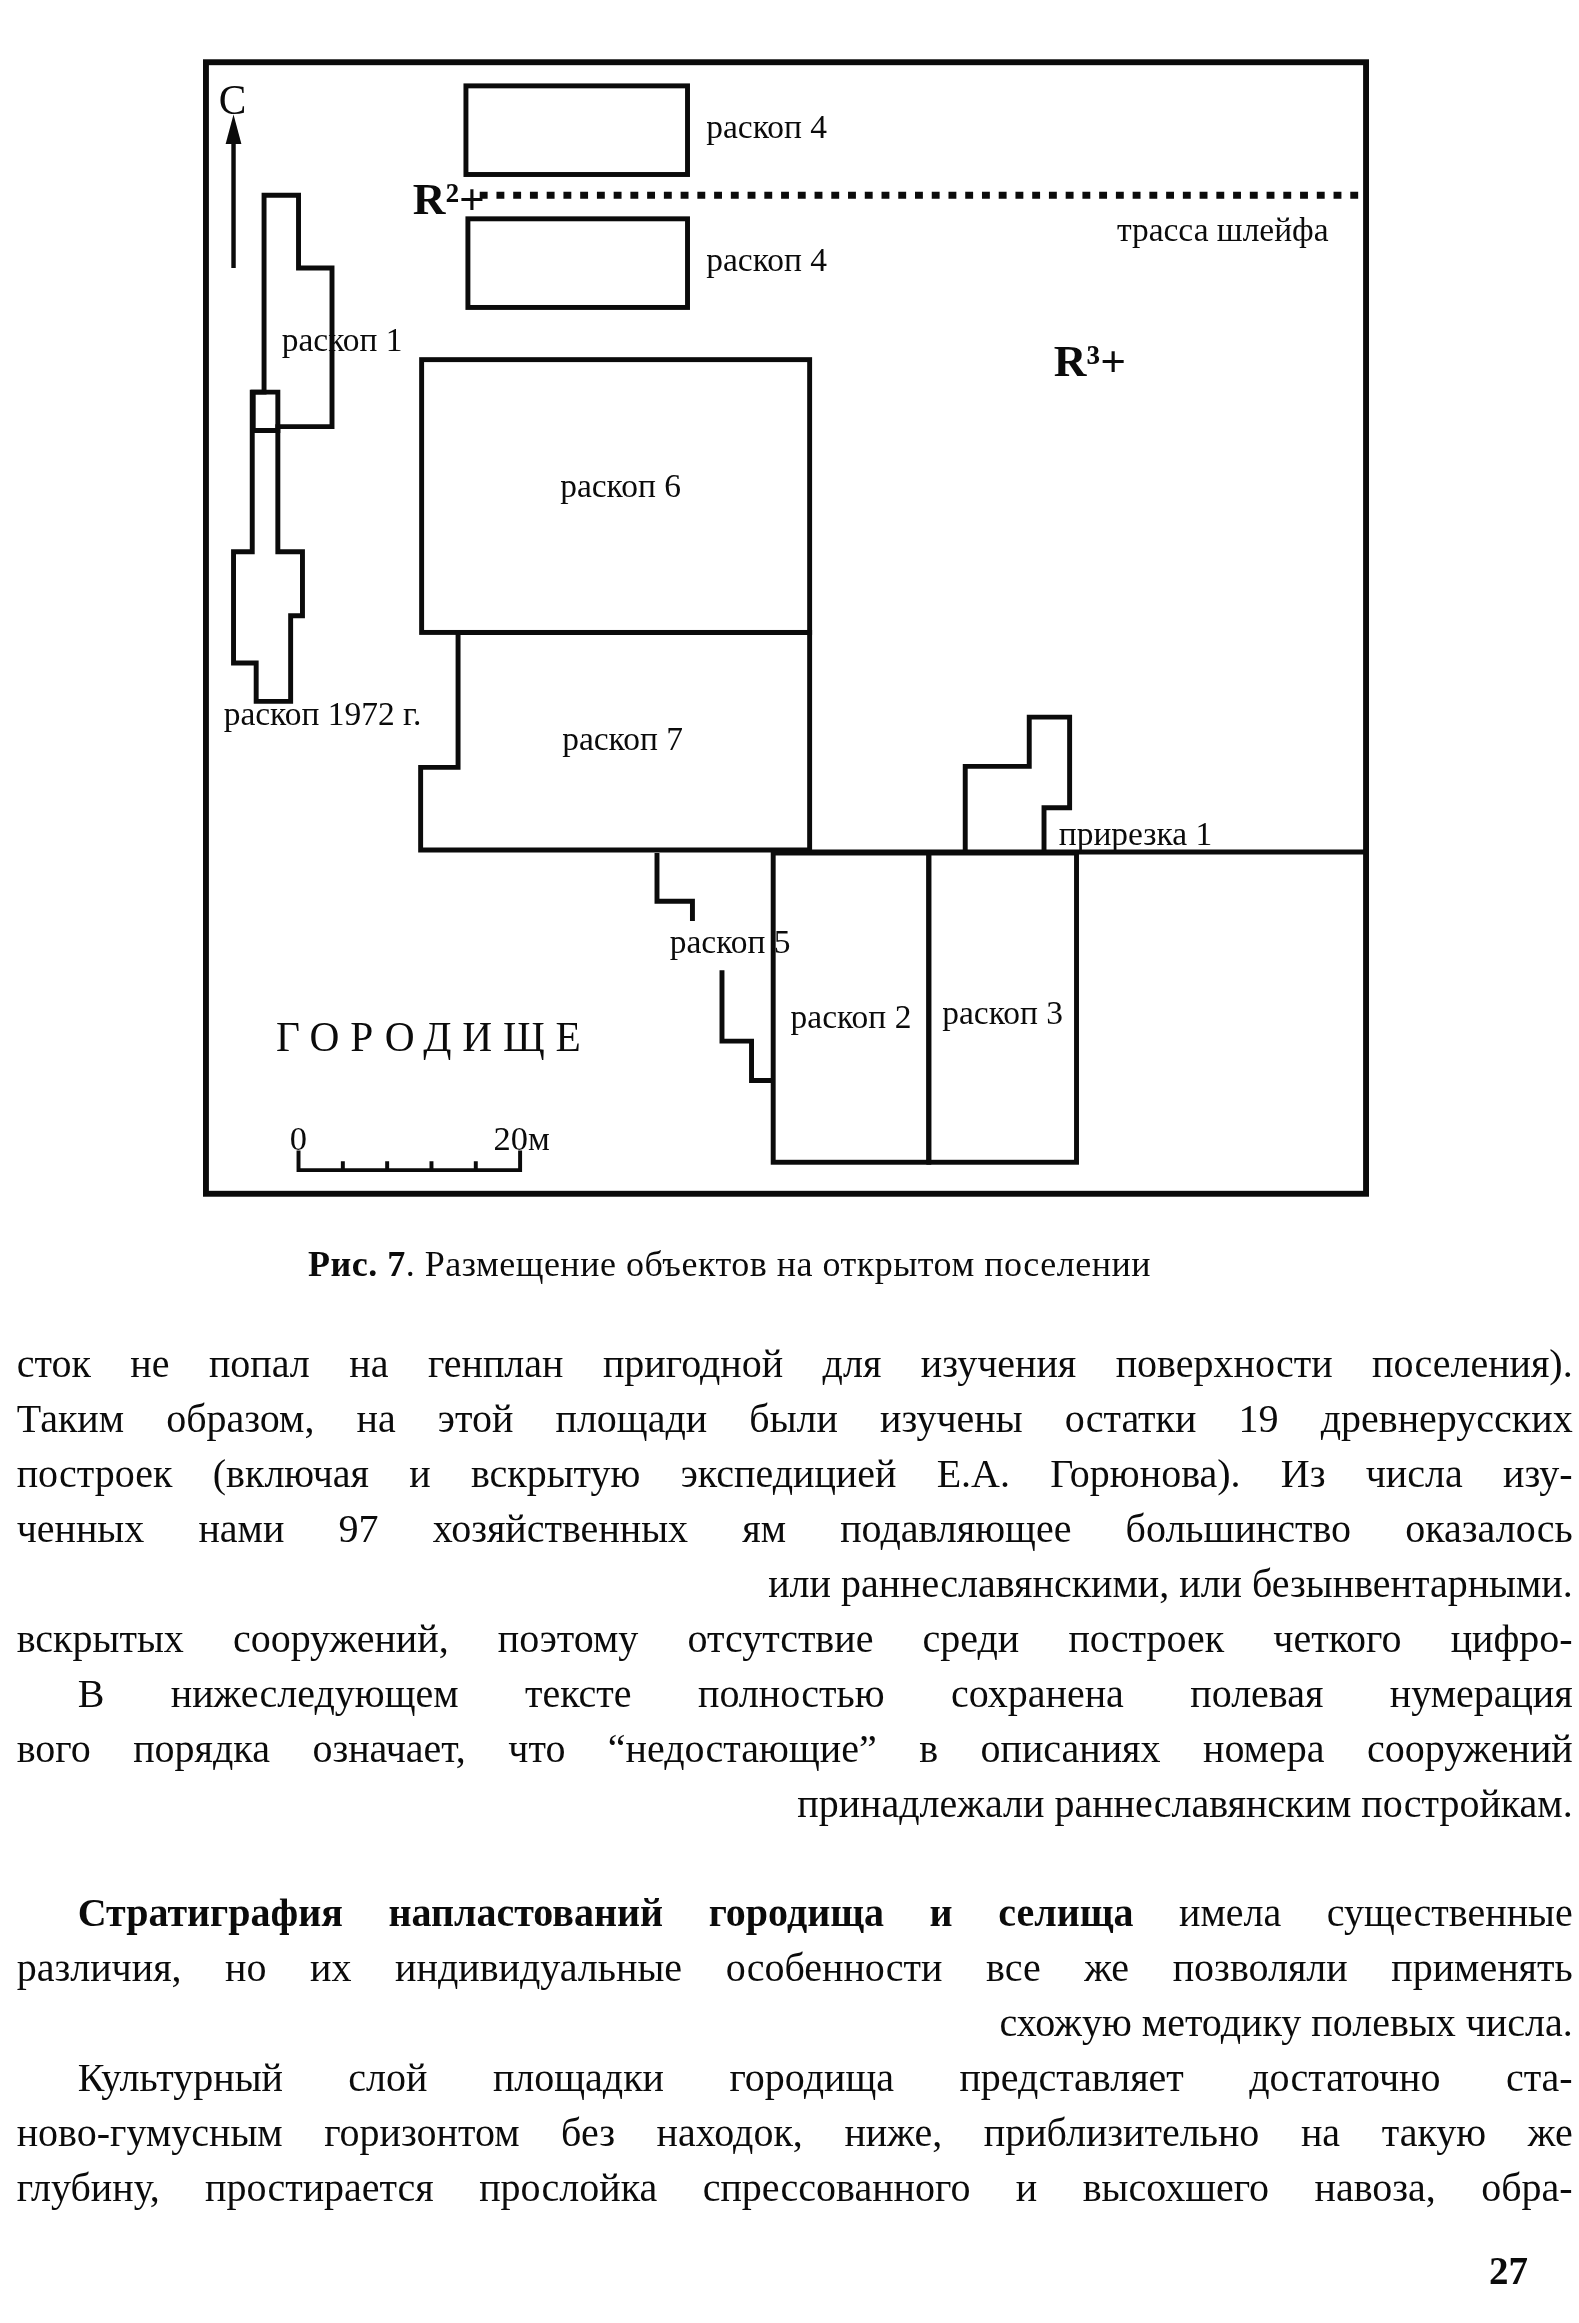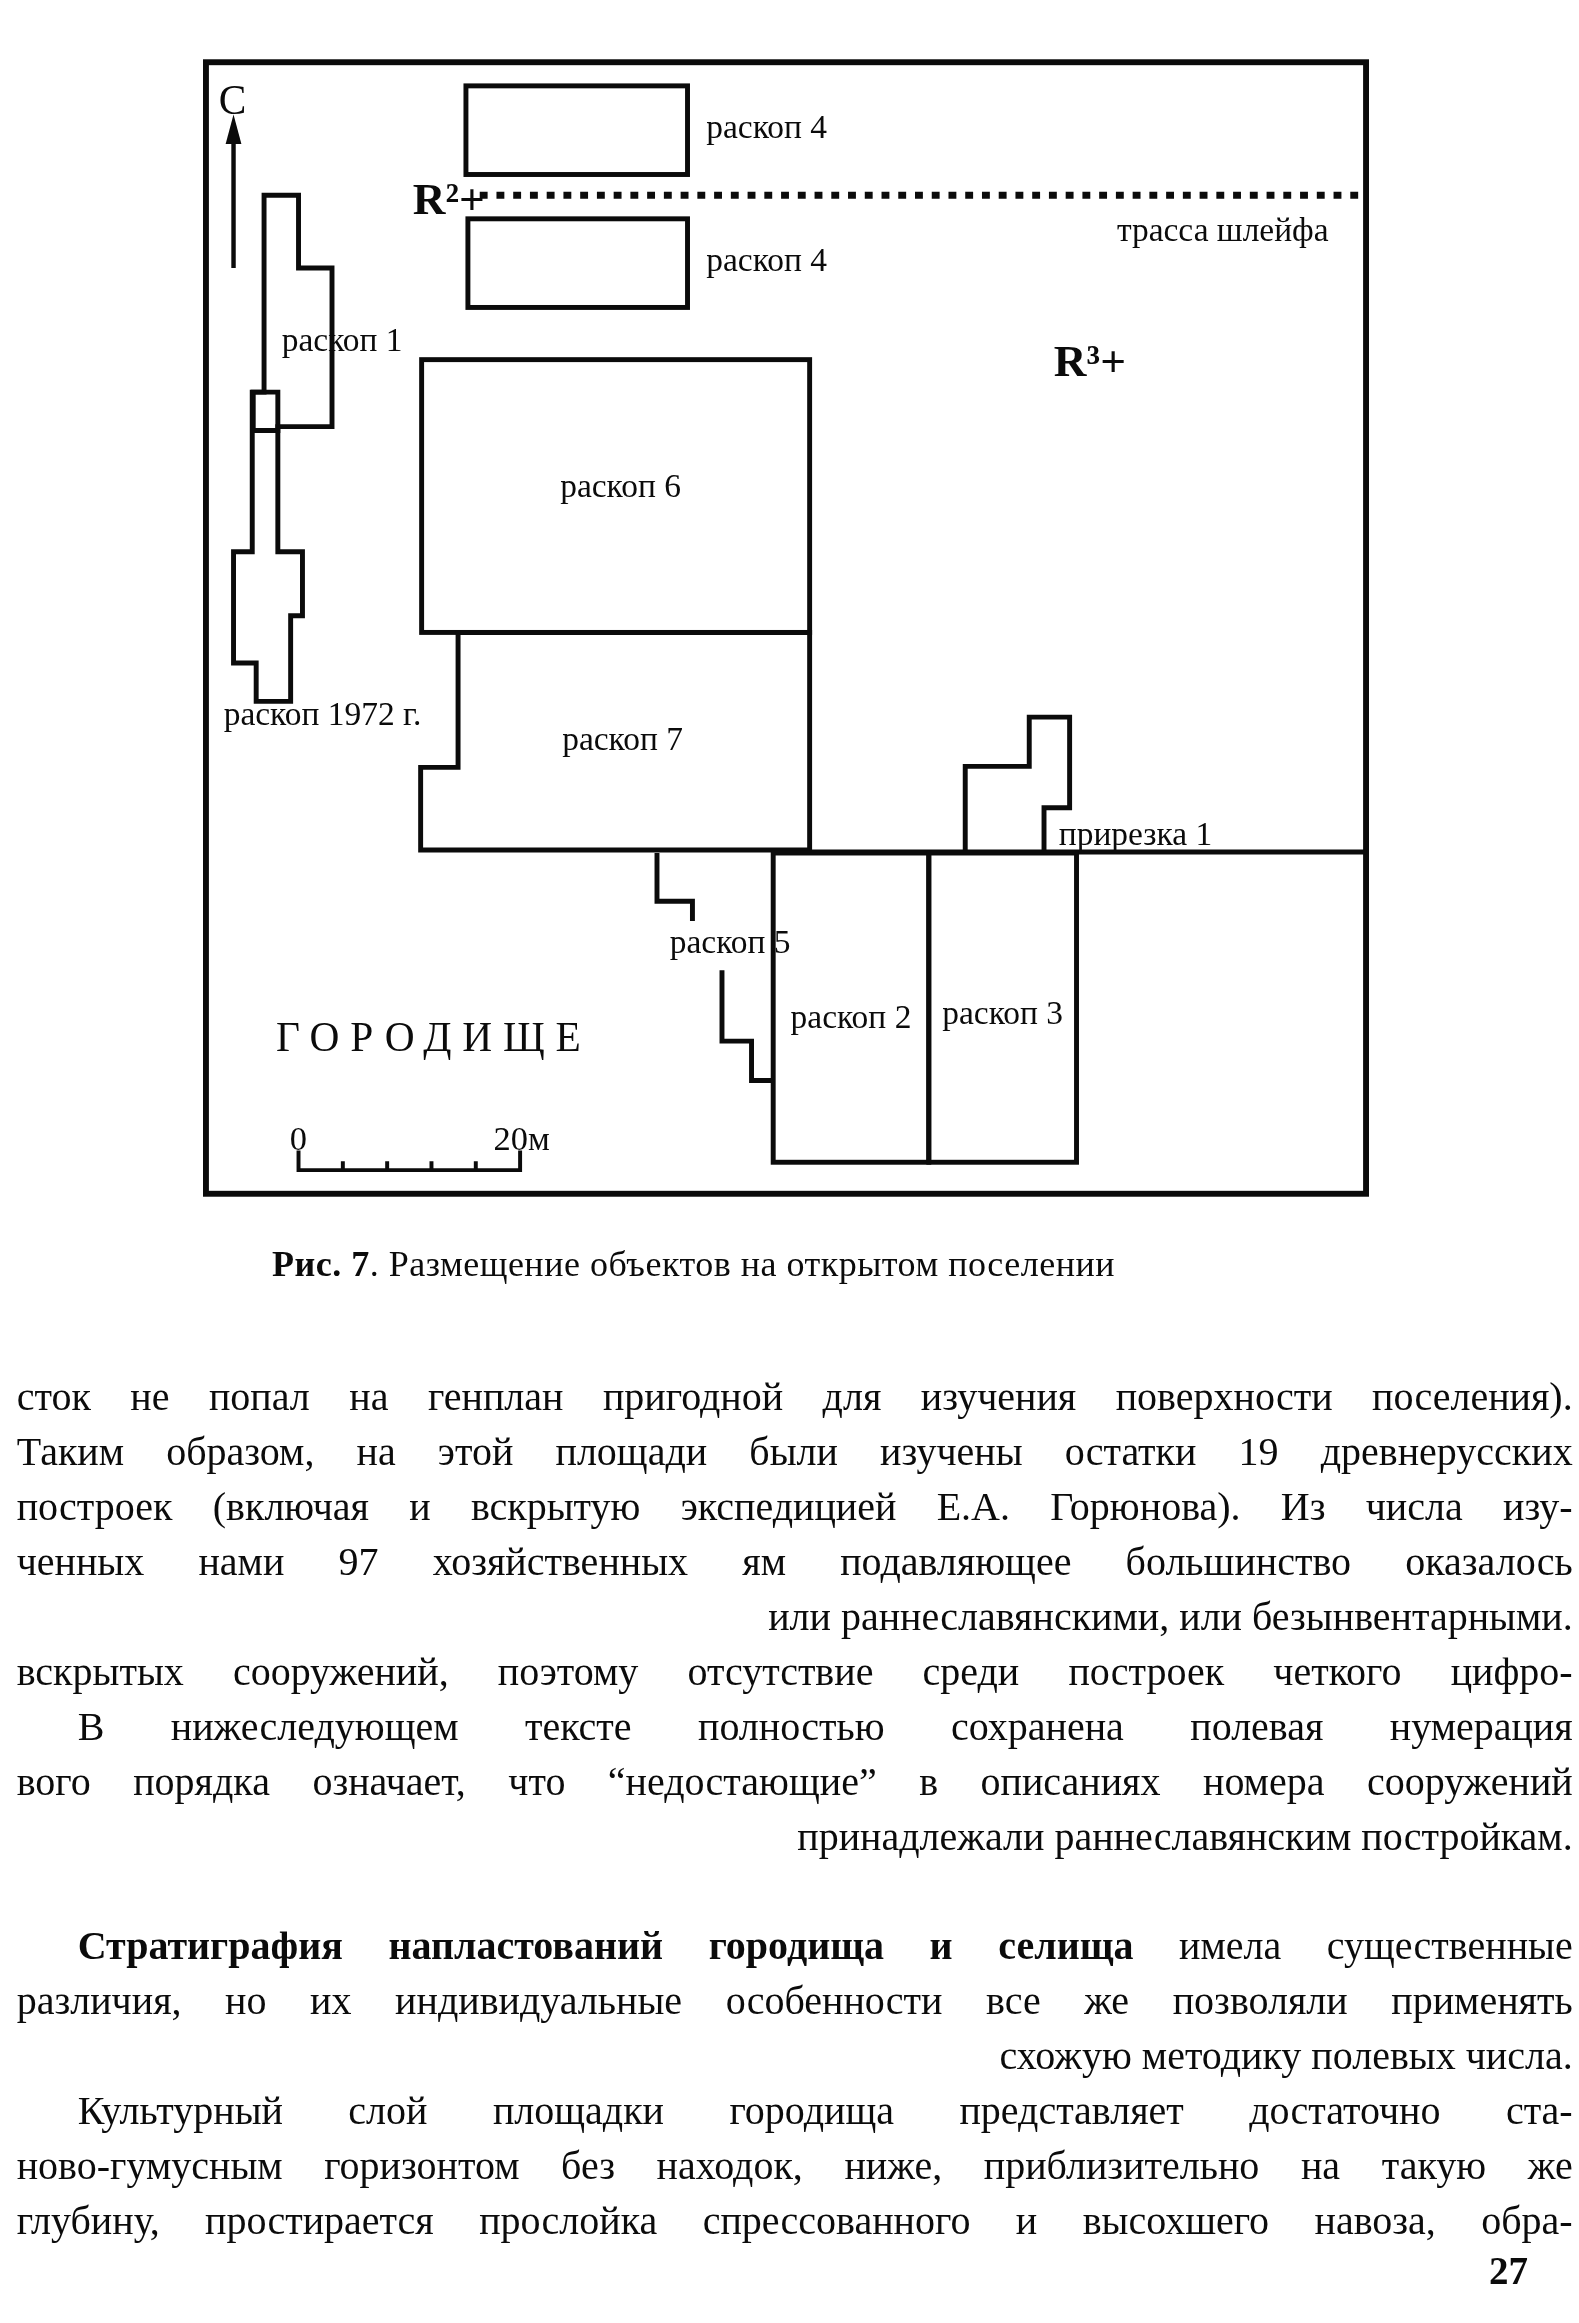--- a/index.html
+++ b/index.html
@@ -1,23 +1,23 @@
 <!DOCTYPE html>
 <html><head>
 <meta charset="utf-8">
 <style>
   html,body{margin:0;padding:0;background:#888;}
   .page{position:relative;width:1579px;height:2324px;background:#ffffff;
         font-family:"Liberation Serif", serif;color:#0b0b0b;overflow:hidden;}
   .fig{position:absolute;left:203px;top:59px;}
   .fig svg text{font-family:"Liberation Serif", serif;fill:#0b0b0b;}
   .caption{position:absolute;left:0;top:1243px;width:1387px;text-align:center;
-           font-size:36px;letter-spacing:0.5px;}
+           font-size:36px;letter-spacing:0.5px;padding-left:36px;}
   .caption .cb{font-weight:bold;}
-  .bodytext{position:absolute;left:16.7px;top:1369px;width:1556px;
+  .bodytext{position:absolute;left:16.7px;top:1336px;width:1556px;
             font-size:40px;line-height:55px;}
   .tl{min-height:55px;text-align:right;}
   .j{text-align:justify;text-align-last:justify;}
   .ind{text-indent:61px;}
   .gap{margin-top:54px;}
   .b{font-weight:bold;}
   .pagenum{position:absolute;left:1489px;top:2248px;font-size:39px;font-weight:bold;}
 </style>
 </head>
 <body>

